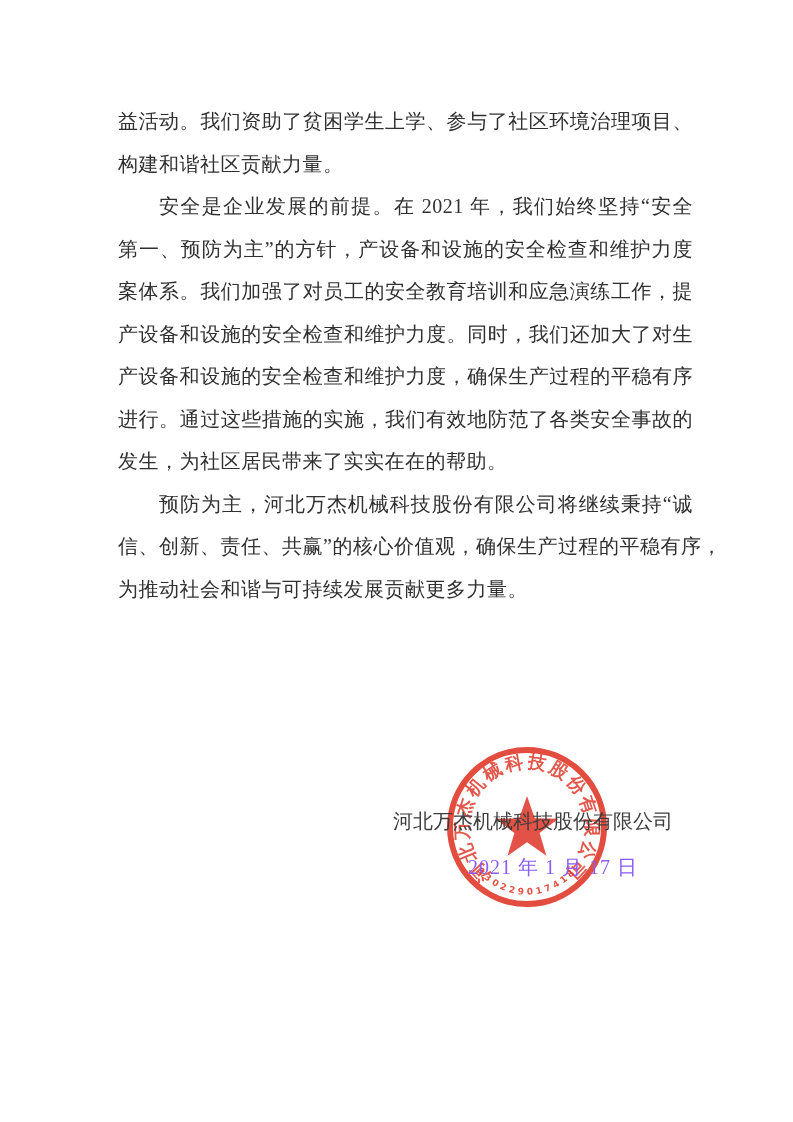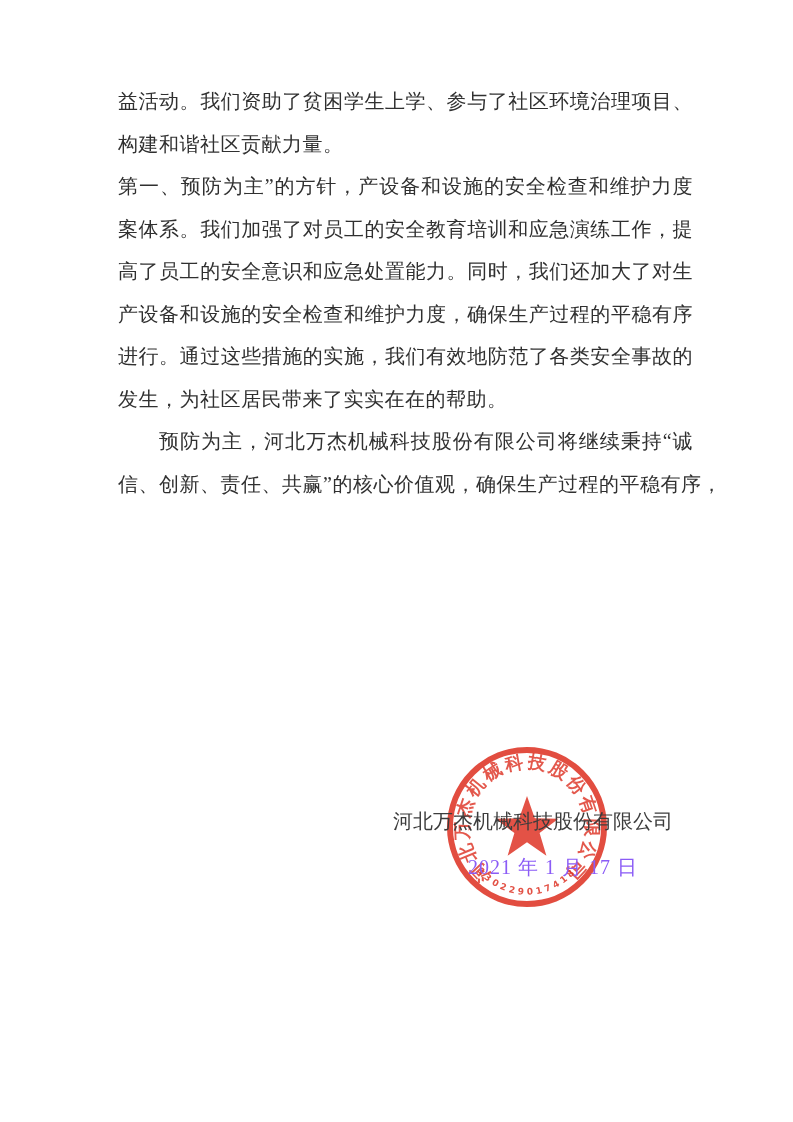--- a/index.html
+++ b/index.html
@@ -11,21 +11,21 @@
     position: relative;
     width: 793px;
     height: 1122px;
     background: #ffffff;
     overflow: hidden;
     font-family: "Liberation Serif", "DejaVu Serif", serif;
   }
   .body-text {
     position: absolute;
     left: 118px;
-    top: 80px;
+    top: 100px;
     width: 575px;
     color: #303030;
   }
   .line {
     font-size: 20px;
     line-height: 42.5px;
     height: 42.5px;
     white-space: nowrap;
     text-align: justify;
     text-align-last: justify;
@@ -82,28 +82,30 @@
   }
 </style>
 </head>
 <body>
 
 <div class="page">
 
   <div class="body-text">
     <div class="line">益活动。我们资助了贫困学生上学、参与了社区环境治理项目、</div>
     <div class="line last">构建和谐社区贡献力量。</div>
+    <div class="line indent">安全是企业发展的前提。在 2021 年，我们始终坚持“安全</div>
     <div class="line">第一、预防为主”的方针，产设备和设施的安全检查和维护力度</div>
     <div class="line">案体系。我们加强了对员工的安全教育培训和应急演练工作，提</div>
-    <div class="line">高了员工的安全意识和应急处置能力。同时，我们还加大了对生</div>
+    <div class="line">产设备和设施的安全检查和维护力度。同时，我们还加大了对生</div>
     <div class="line">产设备和设施的安全检查和维护力度，确保生产过程的平稳有序</div>
     <div class="line">进行。通过这些措施的实施，我们有效地防范了各类安全事故的</div>
     <div class="line last">发生，为社区居民带来了实实在在的帮助。</div>
     <div class="line indent">预防为主，河北万杰机械科技股份有限公司将继续秉持“诚</div>
     <div class="line">信、创新、责任、共赢”的核心价值观，确保生产过程的平稳有序，</div>
+    <div class="line last">为推动社会和谐与可持续发展贡献更多力量。</div>
   </div>
 
   <svg class="seal" width="240" height="240" viewBox="0 0 240 240" aria-hidden="true">
     <defs>
       <path id="seal-arc-top" d="M 86.2 168.3 A 59 59 0 1 1 153.8 168.3" fill="none"></path>
       <path id="seal-arc-bottom" d="M 65.9 157.9 A 64 64 0 0 0 174.1 157.9" fill="none"></path>
     </defs>
     <circle cx="120" cy="120" r="77" fill="none" stroke="#de3426" stroke-width="6" opacity="0.88"></circle>
     <polygon points="120,89 127.8,111.3 151.4,111.8 132.6,126.1 139.4,148.7 120,135.2 100.6,148.7 107.4,126.1 88.6,111.8 112.2,111.3" fill="#de3426" opacity="0.85"></polygon>
     <text class="seal-arc-text" text-anchor="middle" opacity="0.82">

